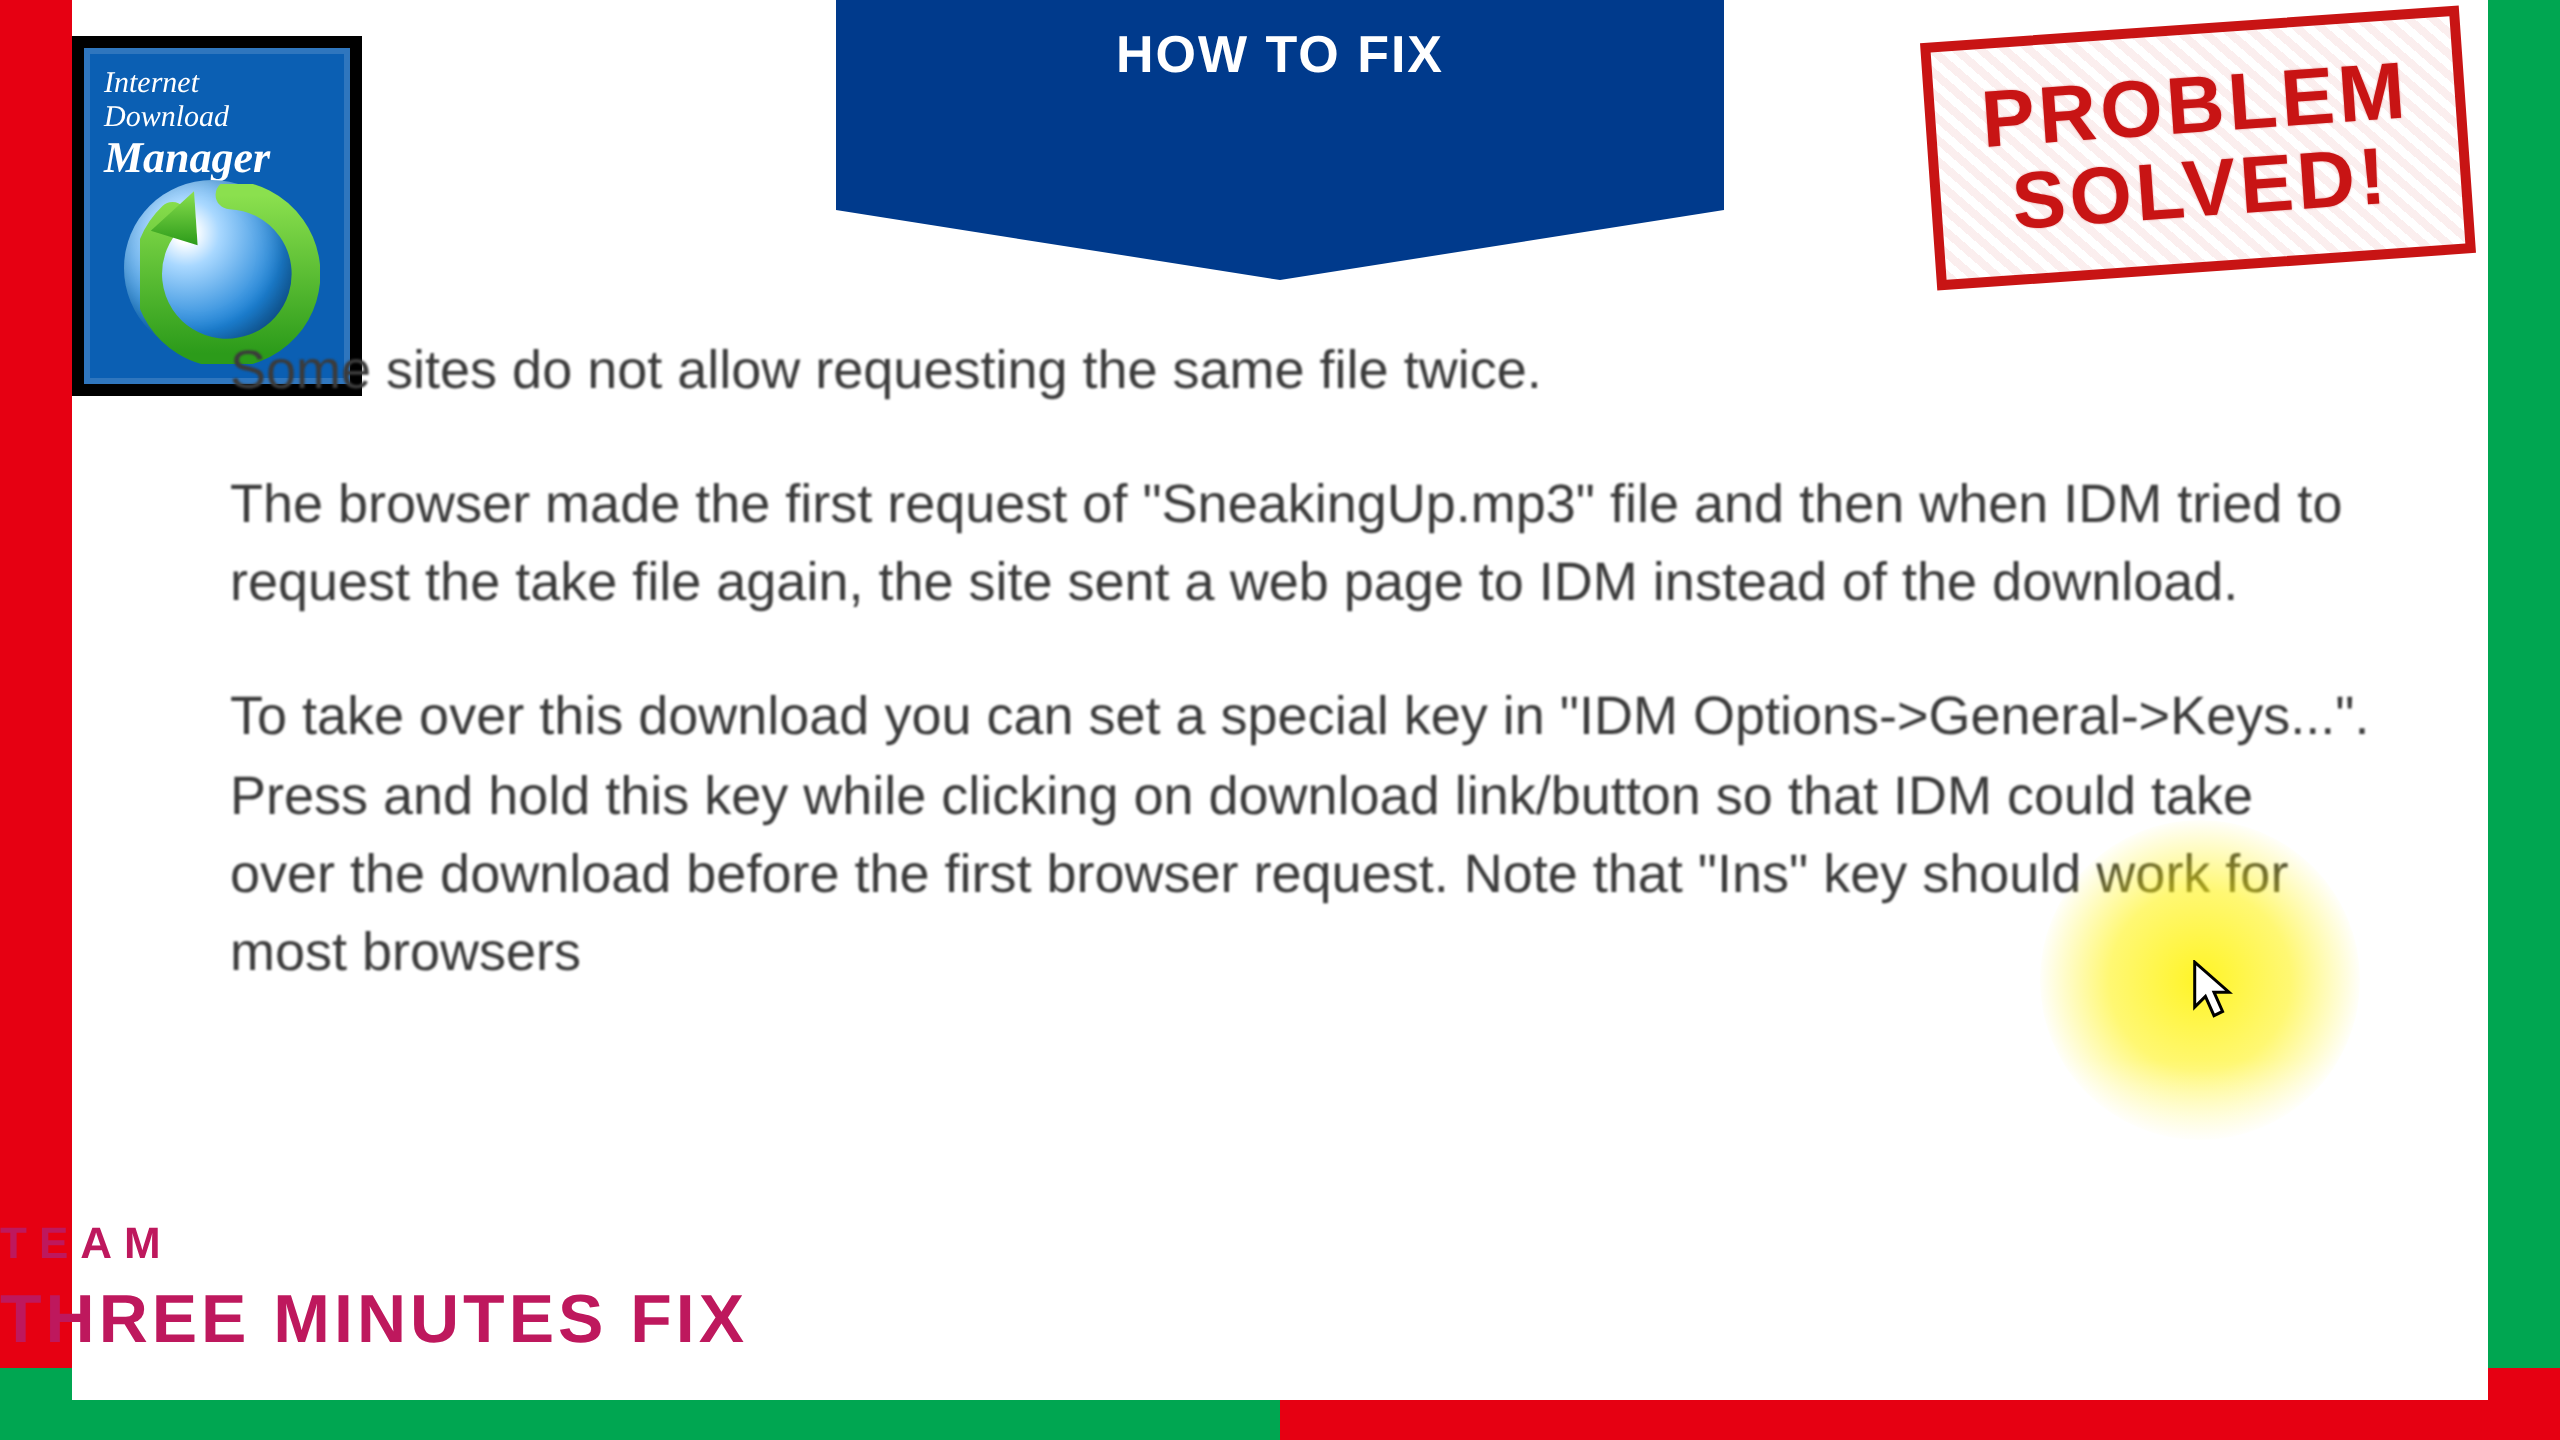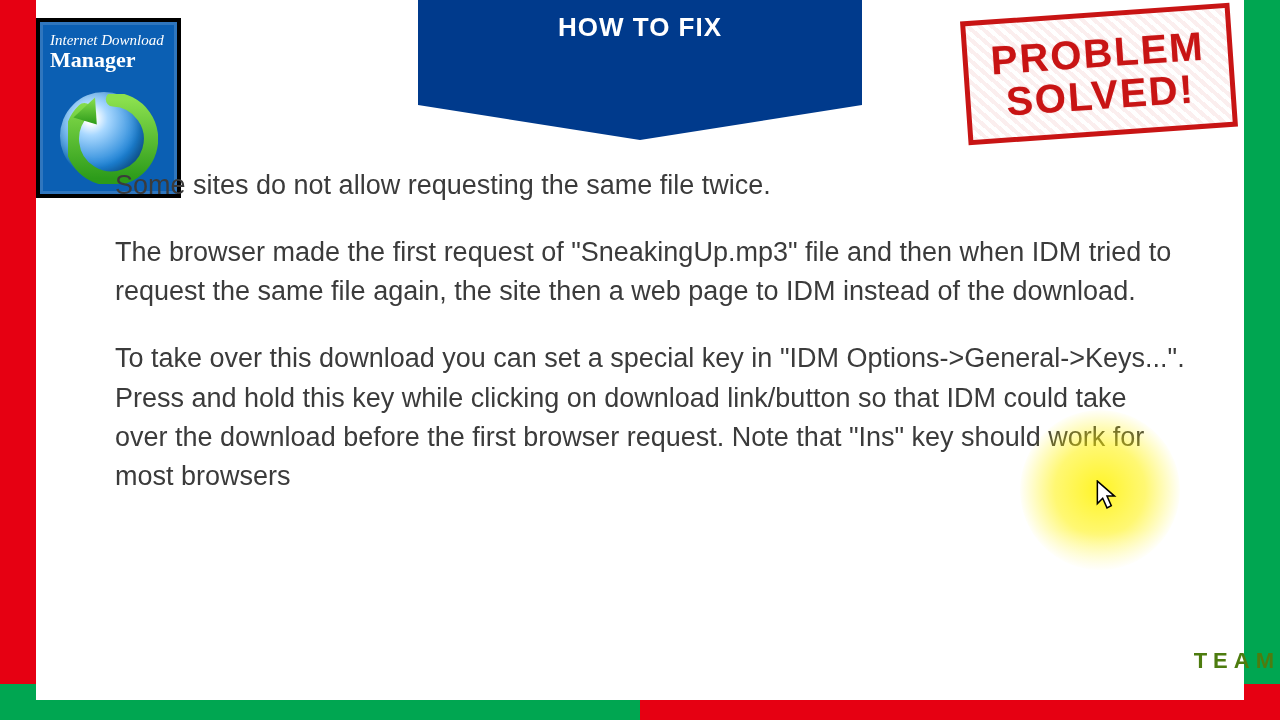--- a/index.html
+++ b/index.html
@@ -30,27 +30,27 @@
     clip-path: polygon(0 0, 100% 0, 100% 75%, 50% 100%, 0 75%);
   }
   .banner div { font-size: 26px; line-height: 1.2; }
 
   
   .idm-box {
     position: absolute;
     left: 36px; top: 18px;
     width: 145px; height: 180px;
     background: #0b5fb3;
-    border: 4px solid #000000;
+    border: 6px solid #000000;
     box-shadow: inset 0 0 0 3px rgba(255,255,255,.15);
     color: #fff;
     padding: 10px;
   }
   .idm-box .t1 { font-family: Georgia, serif; font-style: italic; font-size: 15px; }
-  .idm-box .t2 { font-family: Georgia, serif; font-size: 22px; font-weight: 700; line-height: 1; }
+  .idm-box .t2 { font-family: Georgia, serif; font-style: italic; font-size: 22px; font-weight: 700; line-height: 1; }
   .idm-globe {
     position: absolute; left: 20px; bottom: 14px;
     width: 88px; height: 88px; border-radius: 50%;
     background: radial-gradient(circle at 35% 30%, #ffffff 0 6%, #a9d8ff 20%, #1c82d6 60%, #064b8e 100%);
     box-shadow: inset -6px -6px 14px rgba(0,0,0,.35);
   }
   .idm-arrow {
     position: absolute; left: 28px; bottom: 10px;
     width: 90px; height: 90px; pointer-events: none;
   }
@@ -99,22 +99,22 @@
     left: 1096px; top: 480px;
     width: 22px; height: 30px;
     pointer-events: none;
   }
 
   
   .team {
     position: absolute;
     left: 0; width: 100%;
     bottom: 40px;
-    text-align: right;
-    color: #4d7c0f;
+    text-align: left;
+    color: #be185d;
   }
   .team .t1 { font-size: 22px; font-weight: 800; letter-spacing: 6px; margin-bottom: 6px; }
   .team .t2 { font-size: 34px; font-weight: 900; letter-spacing: 2px; }
 
   
   .fade {
     position: absolute; left: 36px; right: 36px; bottom: 20px; height: 170px;
     background: linear-gradient(to bottom, rgba(255,255,255,0) 0%, #ffffff 55%);
     pointer-events: none;
   }
@@ -147,26 +147,27 @@
   <div>HOW TO FIX</div>
 </div>
 
 <div class="stamp">
   <span>PROBLEM</span>
   <span>SOLVED!</span>
 </div>
 
 <div class="msg">
   <p>Some sites do not allow requesting the same file twice.</p>
-  <p>The browser made the first request of "SneakingUp.mp3" file and then when IDM tried to request the same file again, the site then a web page to IDM instead of the download.</p>
+  <p>The browser made the first request of "SneakingUp.mp3" file and then when IDM tried to request the take file again, the site sent a web page to IDM instead of the download.</p>
   <p>To take over this download you can set a special key in "IDM Options-&gt;General-&gt;Keys...". Press and hold this key while clicking on download link/button so that IDM could take over the download before the first browser request. Note that "Ins" key should work for most browsers</p>
 </div>
 
 <div class="cursor-spot"></div>
 <svg class="cursor" viewBox="0 0 20 28">
   <path d="M1 1 L1 22 L6 17 L10 26 L14 24 L10 15 L17 15 Z" fill="#fff" stroke="#000" stroke-width="1.4"></path>
 </svg>
 
 <div class="fade"></div>
 
 <div class="team">
   <div class="t1">TEAM</div>
+  <div class="t2">THREE MINUTES FIX</div>
 </div>
 
 </body></html>

